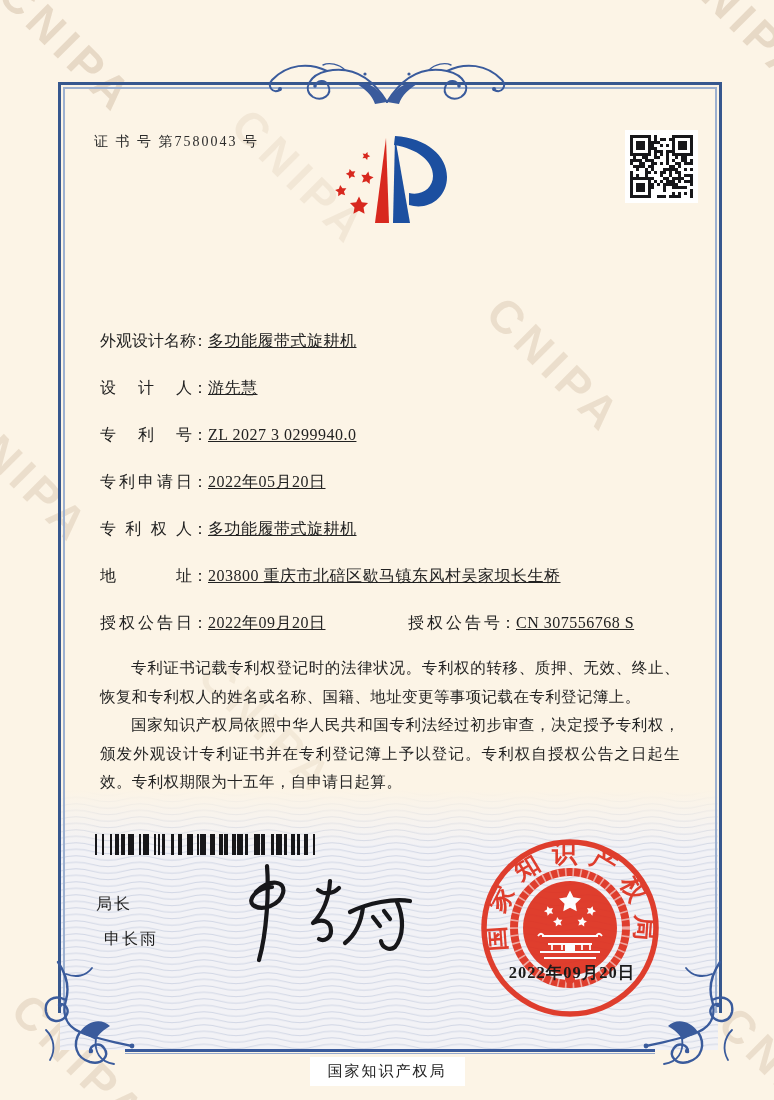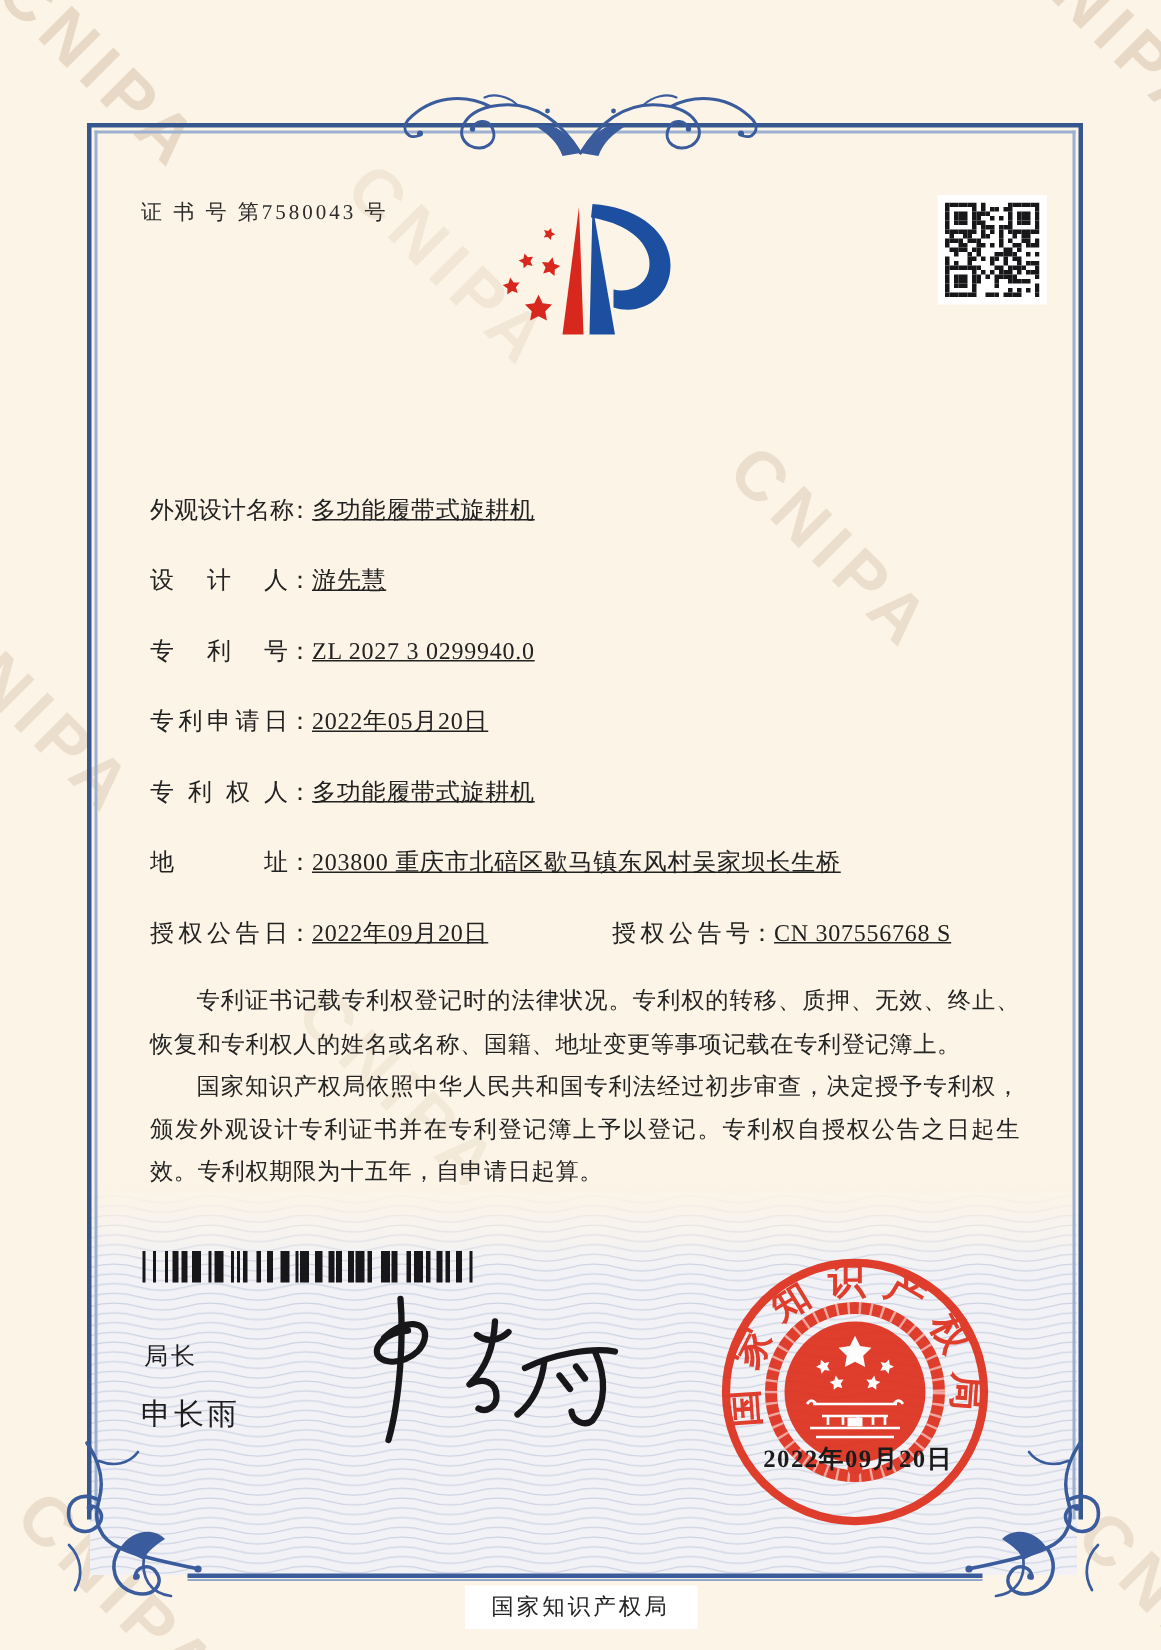--- a/index.html
+++ b/index.html
@@ -37,21 +37,21 @@
   .paras p{margin:0;text-indent:2em;}
 
   
   .band{left:60px;top:790px;width:658px;height:260px;z-index:2;}
 
   .barcode{left:95px;top:834px;width:222px;height:21px;display:flex;z-index:4;}
   .barcode span{height:100%;}
   .barcode .b{background:#17171a;}
 
   .issuer-title{left:96px;top:894px;font-size:16px;color:#1d1d1d;z-index:4;letter-spacing:2px;}
-  .issuer-name{left:94px;top:929px;font-size:20px;color:#1d1d1d;z-index:4;letter-spacing:2px;font-family:Liberation Mono, monospace;}
+  .issuer-name{left:104px;top:929px;font-size:16px;color:#1d1d1d;z-index:4;letter-spacing:2px;font-family:Liberation Mono, monospace;}
   .sig{left:226px;top:860px;z-index:4;}
 
   .seal{left:478px;top:836px;z-index:4;}
   .seal-date{left:488px;top:962px;width:168px;text-align:center;font-size:16.5px;
              font-weight:bold;color:#1b1b1b;z-index:5;letter-spacing:1px;}
 
   .page-info{left:0;top:1016px;width:774px;text-align:center;font-size:14px;
              letter-spacing:3px;color:#2b2b2b;z-index:4;}
 
   .bottom-line{left:125px;top:1049px;width:530px;height:6px;z-index:3;

